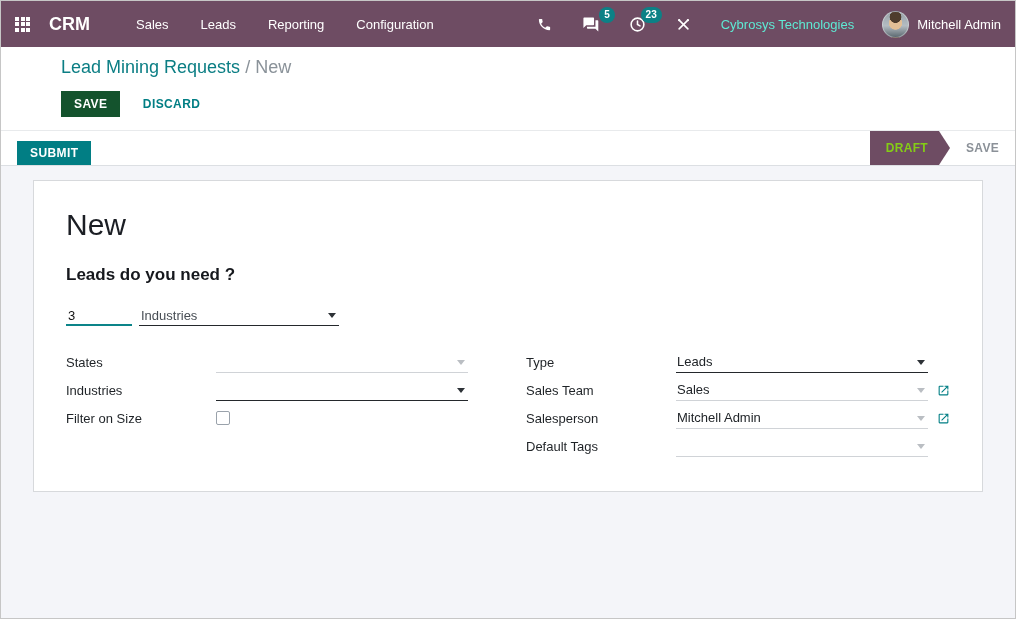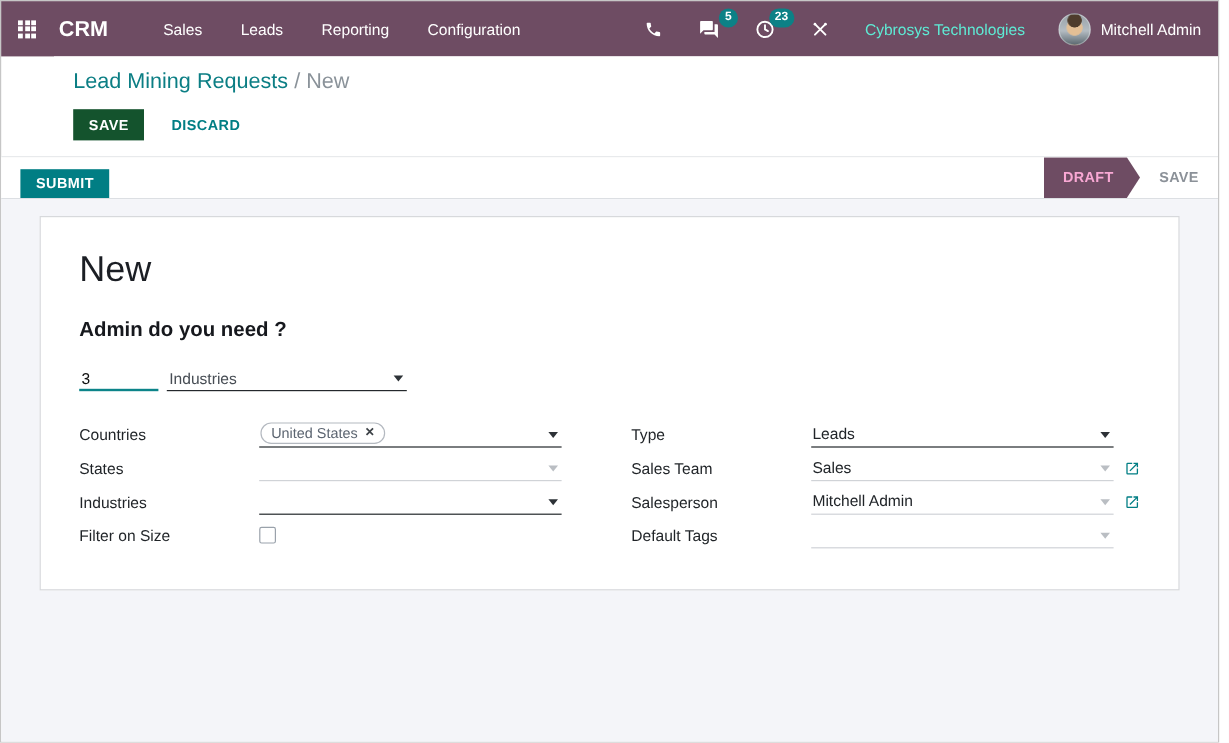--- a/index.html
+++ b/index.html
@@ -35,21 +35,21 @@
   .breadcrumb .sep, .breadcrumb .current { color:#8a9299; }
   .btn { border:none; cursor:pointer; font-family:inherit; font-size:12px; font-weight:700; letter-spacing:.4px; }
   .btn-primary { background:#14532d; color:#fff; padding:6px 13px; border-radius:0; }
   .btn-link { background:none; color:#017e84; padding:6px 0; margin-left:18px; }
 
   
   .statusbar { height:36px; flex:none; background:#fff; border-top:1px solid #e8eaec; border-bottom:1px solid #dcdfe3; display:flex; align-items:flex-end; padding-left:16px; }
   .btn-submit { background:#017e84; color:#fff; padding:5px 13px; }
   .steps { margin-left:auto; display:flex; align-items:stretch; height:100%; }
   .step { display:flex; align-items:center; font-size:12px; font-weight:700; letter-spacing:.3px; cursor:pointer; }
-  .step.active { background:#6e4c63; color:#f9a8d4; padding:0 22px 0 16px;
+  .step.active { background:#6e4c63; color:#84cc16; padding:0 22px 0 16px;
                  clip-path:polygon(0 0, calc(100% - 11px) 0, 100% 50%, calc(100% - 11px) 100%, 0 100%); }
   .step.inactive { color:#8b9198; padding:0 16px; }
 
   
   .content { flex:1; background:#f4f5f9; overflow:hidden; }
   .sheet { margin:14px 32px 0; height:312px; background:#fff; border:1px solid #d7d9dc; padding:26px 32px; }
   .record-title { font-size:30px; font-weight:500; color:#1b1e24; line-height:1.2; }
   .question { font-size:17px; font-weight:700; color:#16181d; margin-top:22px; }
 
   .mining-row { margin-top:20px; display:flex; align-items:flex-end; }
@@ -157,44 +157,34 @@
     <button class="btn btn-submit">SUBMIT</button>
     <div class="steps">
       <span class="step active">DRAFT</span>
       <span class="step inactive">SAVE</span>
     </div>
   </section>
 
   <main class="content">
     <div class="sheet">
       <h1 class="record-title">New</h1>
-      <h2 class="question">Admin do you need ?</h2>
+      <h2 class="question">Leads do you need ?</h2>
 
       <div class="mining-row">
         <input class="lead-count" type="text" value="3" style="">
         <div class="select select-underline-dark companies">
           <span>Industries</span>
           <span class="caret abs"></span>
         </div>
       </div>
 
       <div class="field-grid">
 
         <div>
           <div class="frow">
-            <span class="flabel">Countries</span>
-            <div class="fvalue dark">
-              <span class="tag">
-                <span>United States</span>
-                <span class="tag-x">✕</span>
-              </span>
-              <span class="caret abs"></span>
-            </div>
-          </div>
-          <div class="frow">
             <span class="flabel">States</span>
             <div class="fvalue">
               <span></span>
               <span class="caret abs light"></span>
             </div>
           </div>
           <div class="frow">
             <span class="flabel">Industries</span>
             <div class="fvalue dark">
               <span></span>

